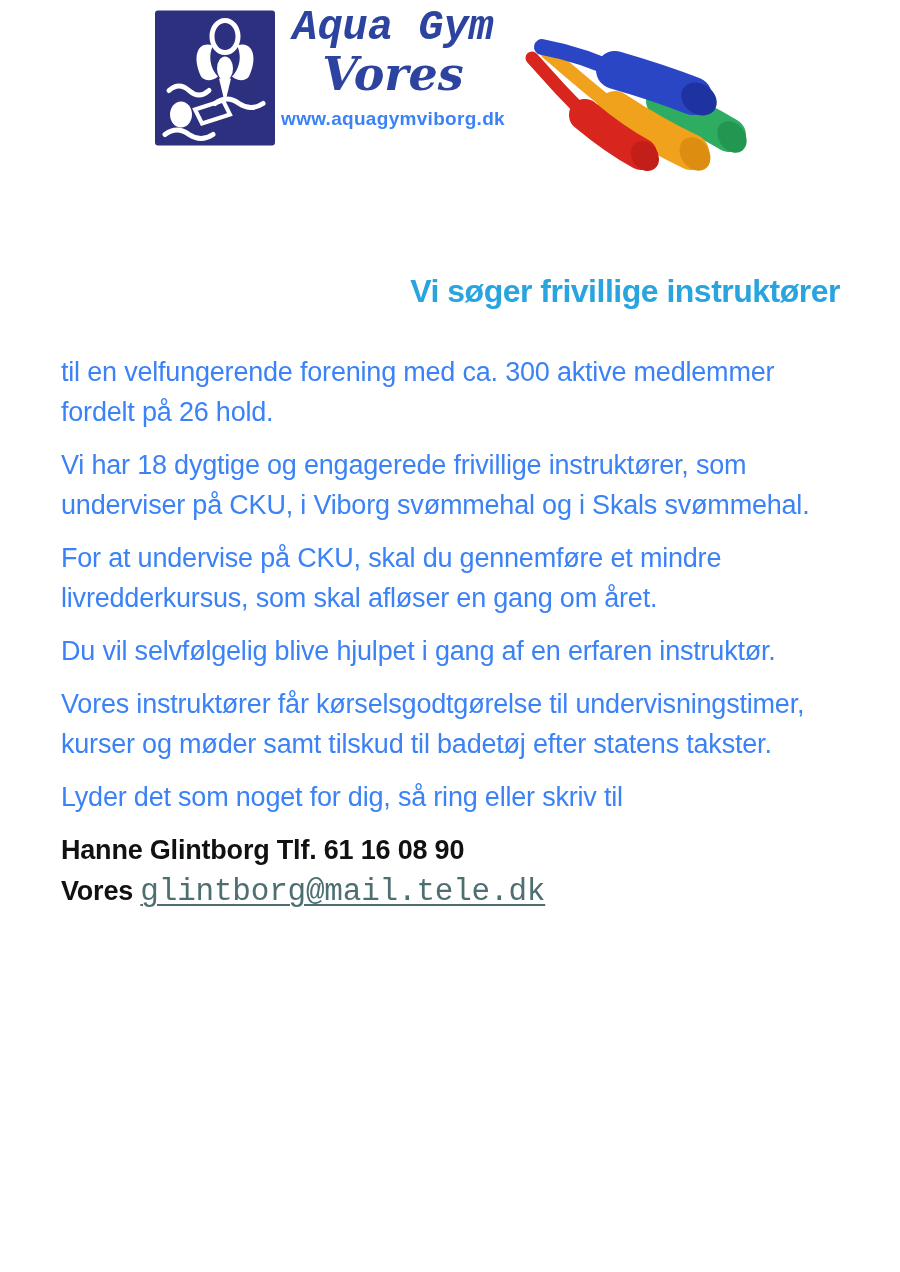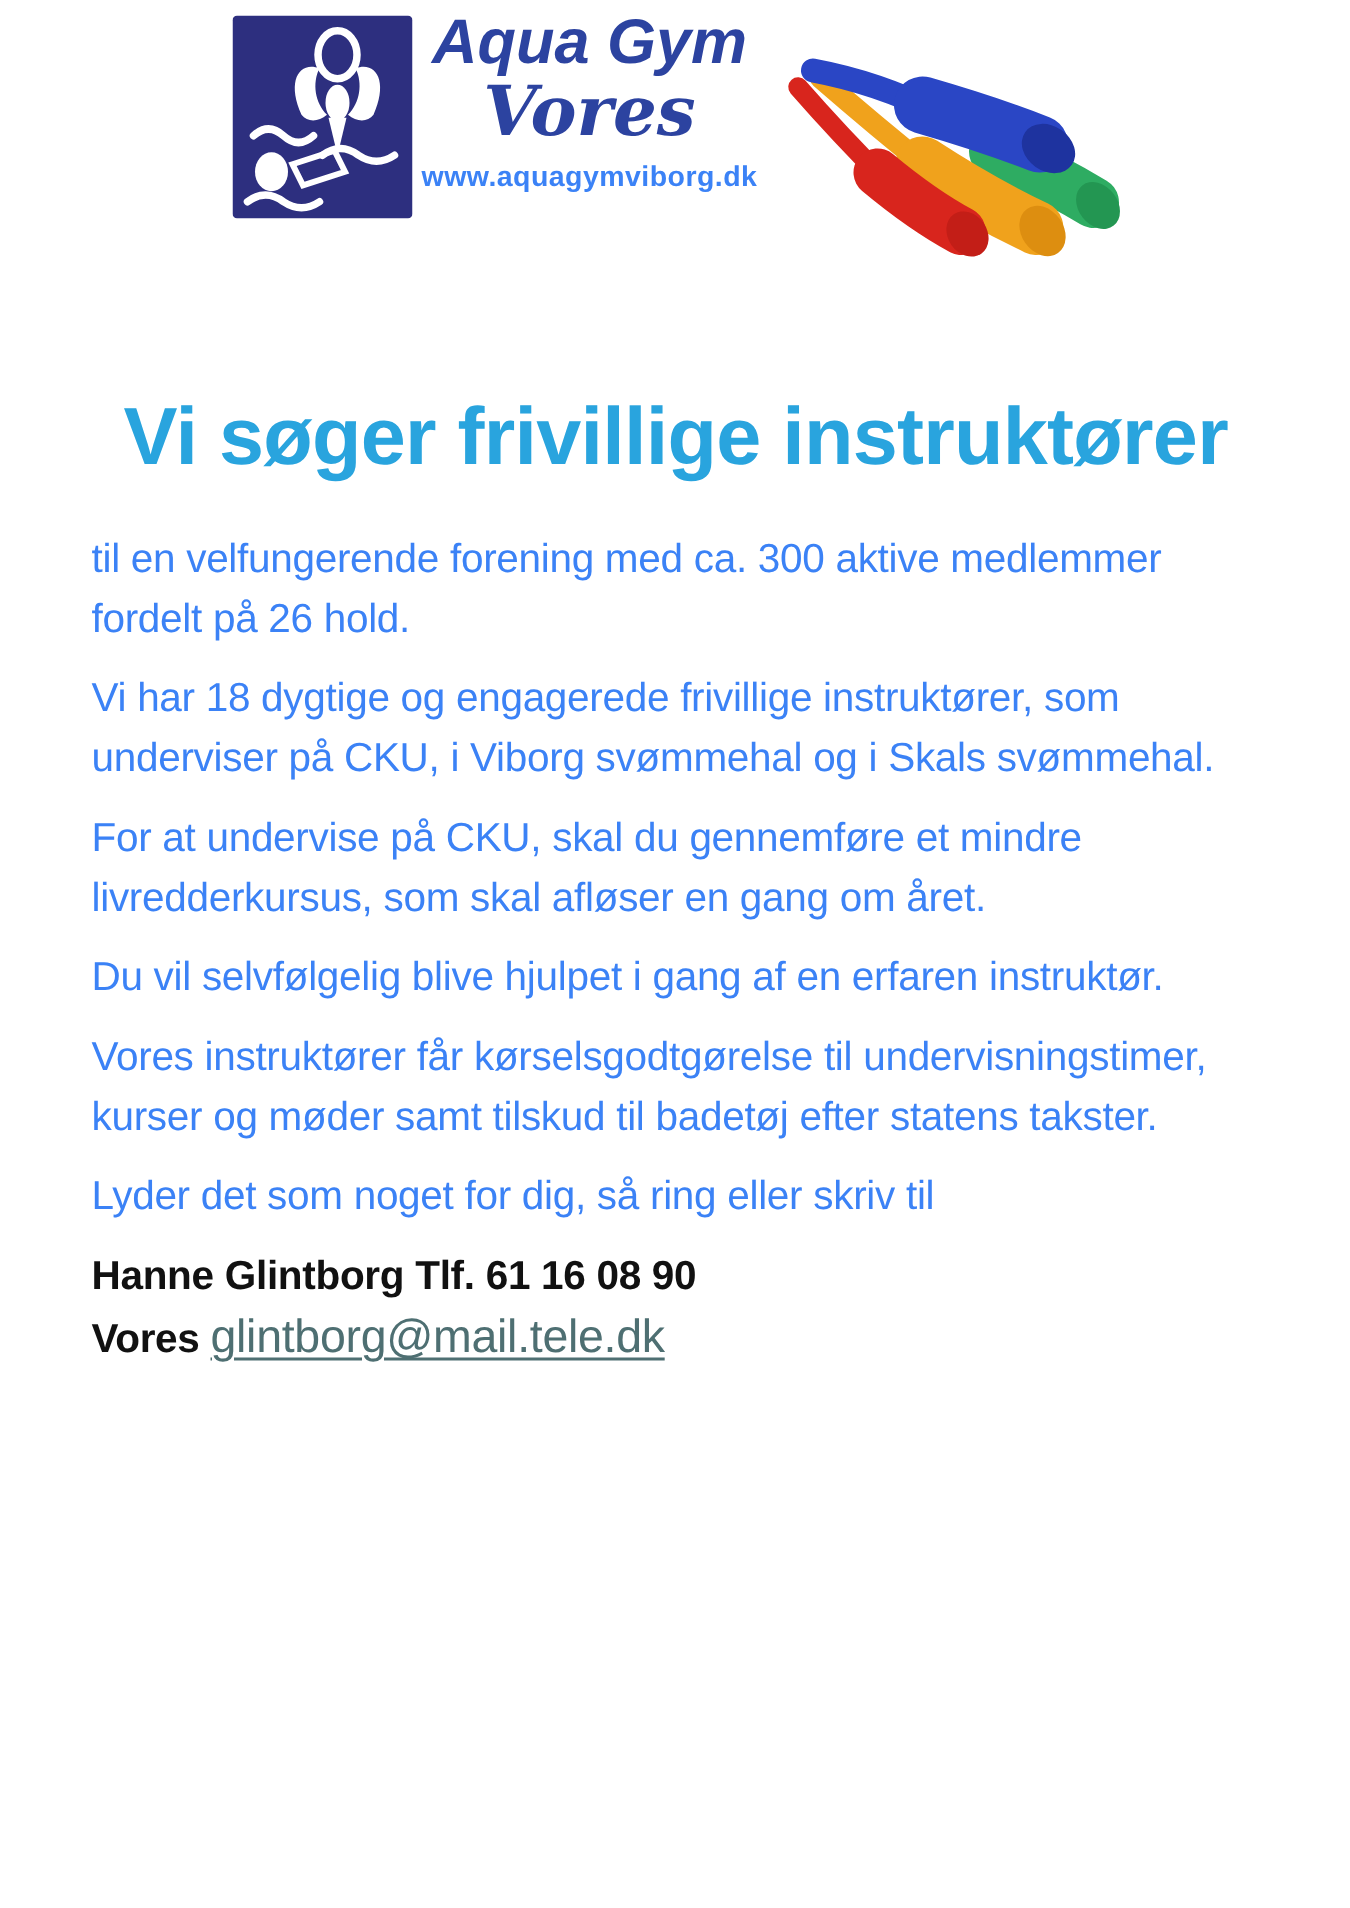--- a/index.html
+++ b/index.html
@@ -20,21 +20,21 @@
     position: absolute; left: 155px; top: 10px;
     width: 120px; height: 136px;
   }
 
   .logo-text {
     position: absolute; left: 268px; top: 2px; width: 250px;
     text-align: center;
     color: #2c43a0;
   }
   .logo-line1 {
-    font-family: Liberation Sans, sans-serif;
+    font-family: Liberation Mono, monospace;
     font-style: italic; font-weight: bold;
     font-size: 42px; line-height: 52px;
     white-space: nowrap;
   }
   .logo-line2 {
     font-family: "DejaVu Serif", serif;
     font-style: italic; font-weight: bold;
     font-size: 46px; line-height: 52px;
     margin-top: -6px;
     white-space: nowrap;
@@ -46,24 +46,24 @@
     white-space: nowrap;
   }
 
   .noodles { position: absolute; left: 515px; top: 25px; width: 260px; height: 150px; }
 
   
   .content {
     position: absolute; left: 61px; top: 266px; width: 779px;
   }
   h1.title {
-    font-size: 54px; font-weight: 800;
+    font-size: 32px; font-weight: 800;
     letter-spacing: -0.5px;
     color: #29a4de;
-    text-align: center;
+    text-align: right;
     line-height: 50px;
     margin: 0 0 36px 0;
     white-space: nowrap;
   }
   .body-text p {
     font-size: 27px;
     line-height: 40px;
     color: #3b82f6;
     letter-spacing: -0.2px;
     margin: 0 0 13px 0;
@@ -73,21 +73,21 @@
     font-size: 27px; line-height: 40px;
     font-weight: bold; color: #111111;
     letter-spacing: -0.2px;
   }
   .contact-line2 {
     font-size: 27px; line-height: 42px;
     font-weight: bold; color: #111111;
     letter-spacing: -0.2px;
   }
   .email-link {
-    font-family: Liberation Sans, sans-serif;
+    font-family: Liberation Mono, monospace;
     font-weight: normal;
     font-size: 31px;
     color: #4e6f72;
     text-decoration: underline;
     text-decoration-thickness: 2px;
     text-underline-offset: 4px;
     cursor: pointer;
   }
 </style>
 </head>

